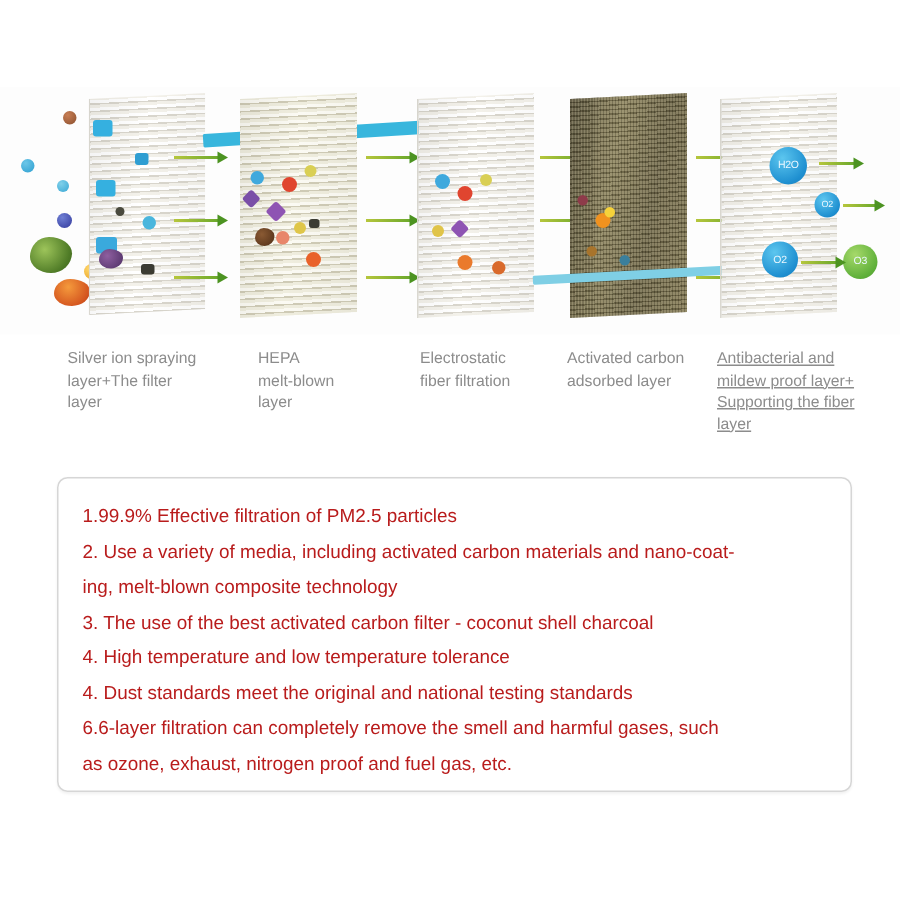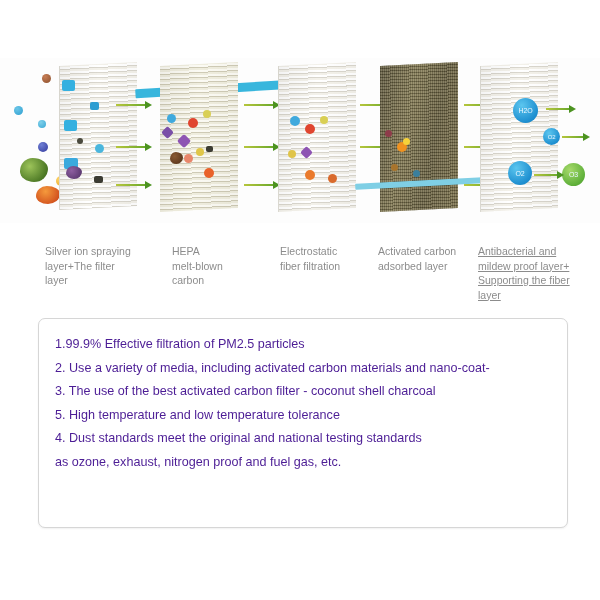--- a/index.html
+++ b/index.html
@@ -136,21 +136,21 @@
     font-size: 7px; letter-spacing: -0.2px;
     font-family: "Liberation Sans", sans-serif;
   }
   .mol.blue  { background: radial-gradient(circle at 35% 30%, #5cc6ef, #1e8fd0 70%, #1a7cb8); }
   .mol.green { background: radial-gradient(circle at 35% 30%, #a6d96a, #5fb03a 70%, #4f9630); }
 
   
   #captions {
     position: absolute;
     left: 0; top: 232px;
-    width: 591px; height: 70px; margin-top: 12px;
+    width: 591px; height: 70px;
   }
   .caption {
     position: absolute;
     top: 0;
     color: #8c8c8c;
     font-size: 10.5px;
     line-height: 14.5px;
     font-family: "Liberation Sans", sans-serif;
   }
 
@@ -159,21 +159,21 @@
     position: absolute;
     left: 38px; top: 318px;
     width: 530px; height: 210px;
     border: 1px solid #d6d6d6;
     border-radius: 7px;
     background: #ffffff;
     box-shadow: 0 1px 2px rgba(0,0,0,0.06);
     padding: 14px 16px 10px 16px;
   }
   .feature-line {
-    color: #4c1d95;
+    color: #b91c1c;
     font-size: 12.6px;
     line-height: 23.5px;
     font-family: "Liberation Sans", sans-serif;
     white-space: nowrap;
   }
 </style>
 </head>
 <body>
 
 <div id="page">
@@ -296,33 +296,35 @@
     <div class="garrow" style="left:562px;top:78px;width:22px;"></div>
     <div class="garrow" style="left:534px;top:116px;width:24px;"></div>
   </div>
 
   <div id="captions">
     <div class="caption" style="left:45px;width:120px;white-space:pre-line;">Silver ion spraying
 layer+The filter
 layer</div>
     <div class="caption" style="left:172px;width:110px;white-space:pre-line;">HEPA
 melt-blown
-carbon</div>
+layer</div>
     <div class="caption" style="left:378px;width:100px;white-space:pre-line;">Activated carbon
 adsorbed layer</div>
     <div class="caption" style="left:280px;width:100px;white-space:pre-line;">Electrostatic
 fiber filtration</div>
     <div class="caption" style="left:478px;width:110px;white-space:pre-line;text-decoration:underline;">Antibacterial and
 mildew proof layer+
 Supporting the fiber
 layer</div>
   </div>
 
   <div id="features">
     <div class="feature-line">1.99.9% Effective filtration of PM2.5 particles</div>
     <div class="feature-line">2. Use a variety of media, including activated carbon materials and nano-coat-</div>
+    <div class="feature-line">ing, melt-blown composite technology</div>
     <div class="feature-line">3. The use of the best activated carbon filter - coconut shell charcoal</div>
-    <div class="feature-line">5. High temperature and low temperature tolerance</div>
+    <div class="feature-line">4. High temperature and low temperature tolerance</div>
     <div class="feature-line">4. Dust standards meet the original and national testing standards</div>
+    <div class="feature-line">6.6-layer filtration can completely remove the smell and harmful gases, such</div>
     <div class="feature-line">as ozone, exhaust, nitrogen proof and fuel gas, etc.</div>
   </div>
 
 </div>
 
 </body></html>

